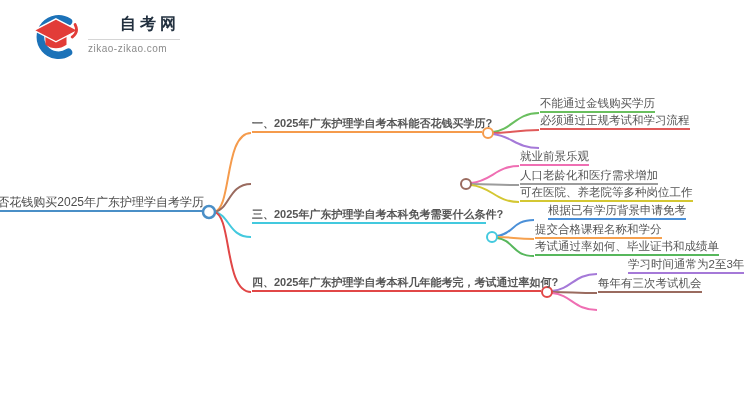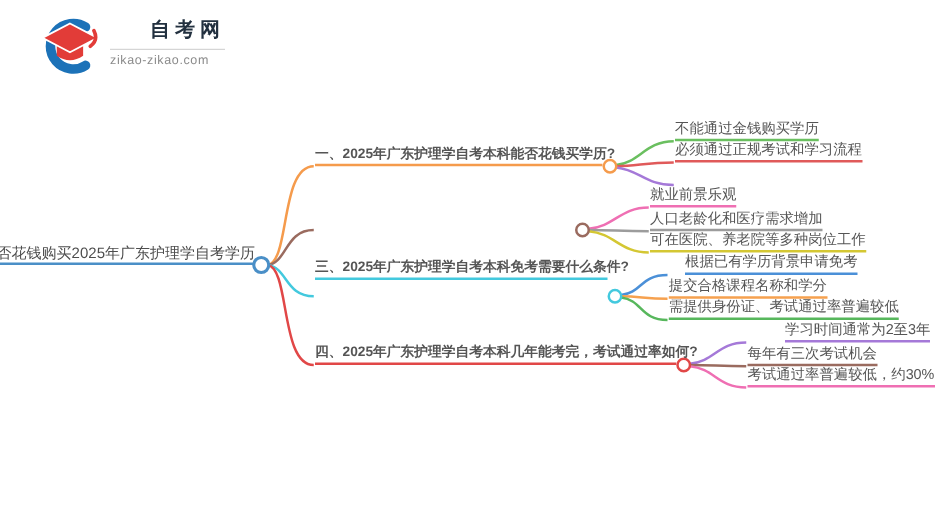--- a/index.html
+++ b/index.html
@@ -77,20 +77,19 @@
   <div class="node leaf" style="left: 540px; top: 96px; border-bottom-color: rgb(106, 191, 95);">不能通过金钱购买学历</div>
   <div class="node leaf" style="left: 540px; top: 113px; border-bottom-color: rgb(224, 90, 90);">必须通过正规考试和学习流程</div>
 
   <div class="node leaf" style="left: 520px; top: 149px; border-bottom-color: rgb(239, 111, 179);">就业前景乐观</div>
   <div class="node leaf" style="left: 520px; top: 168px; border-bottom-color: rgb(156, 156, 156);">人口老龄化和医疗需求增加</div>
   <div class="node leaf" style="left: 520px; top: 185px; border-bottom-color: rgb(212, 199, 51);">可在医院、养老院等多种岗位工作</div>
 
   <div class="node branch" style="left: 252px; top: 207px; width: 234px; border-bottom-color: rgb(67, 201, 222);">三、2025年广东护理学自考本科免考需要什么条件?</div>
   <div class="node leaf" style="left: 535px; top: 203px; border-bottom-color: rgb(75, 144, 216); margin-left: 13px;">根据已有学历背景申请免考</div>
   <div class="node leaf" style="left: 535px; top: 222px; border-bottom-color: rgb(246, 161, 79);">提交合格课程名称和学分</div>
-  <div class="node leaf" style="left: 535px; top: 239px; border-bottom-color: rgb(87, 183, 92);">需提供身份证、考试通过率普遍较低</div>
+  <div class="node leaf" style="left: 535px; top: 239px; border-bottom-color: rgb(87, 183, 92);">考试通过率如何、毕业证书和成绩单</div>
 
   <div class="node branch" style="left: 252px; top: 275px; width: 289px; border-bottom-color: rgb(225, 71, 71);">四、2025年广东护理学自考本科几年能考完，考试通过率如何?</div>
   <div class="node leaf" style="left: 628px; top: 257px; border-bottom-color: rgb(165, 121, 216);">学习时间通常为2至3年</div>
   <div class="node leaf" style="left: 598px; top: 276px; border-bottom-color: rgb(154, 107, 95); text-align: right;">每年有三次考试机会</div>
-  <div class="node leaf" style="left: 598px; top: 293px; border-bottom-color: rgb(239, 111, 179);">考试通过率普遍较低，约30%</div>
 
 </div>
 
 </body></html>

